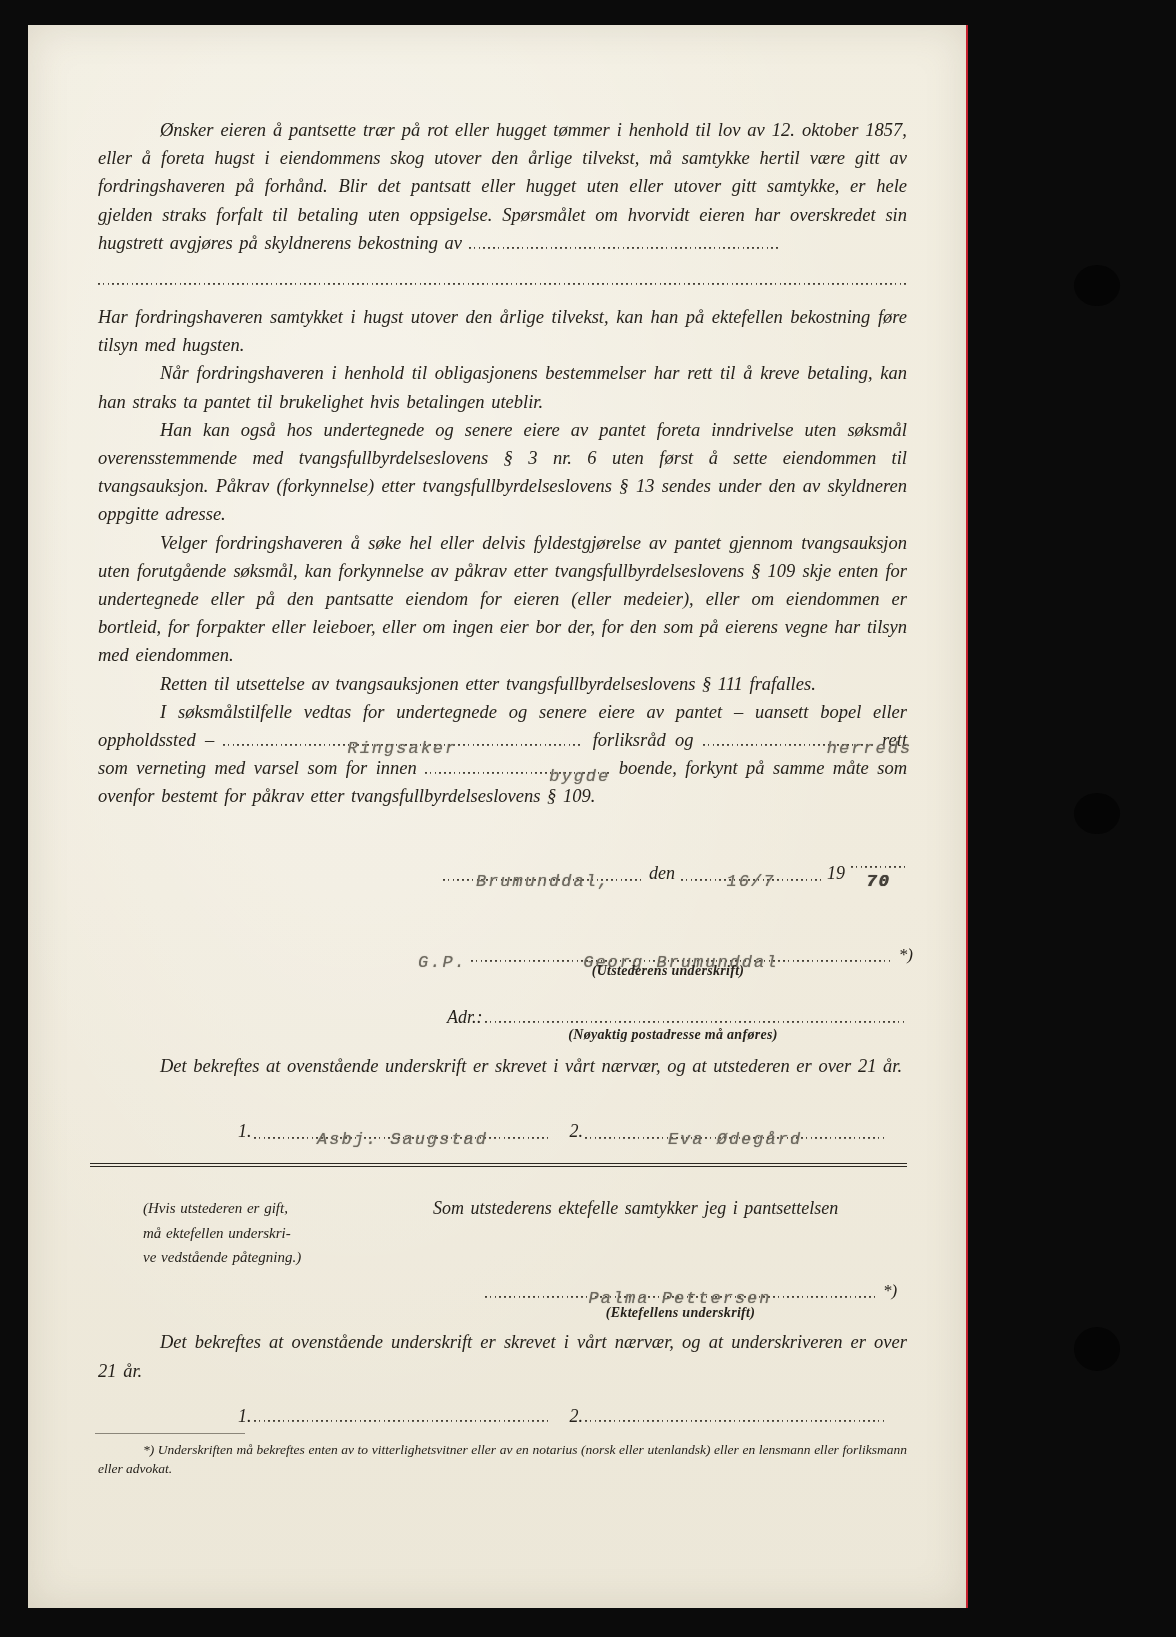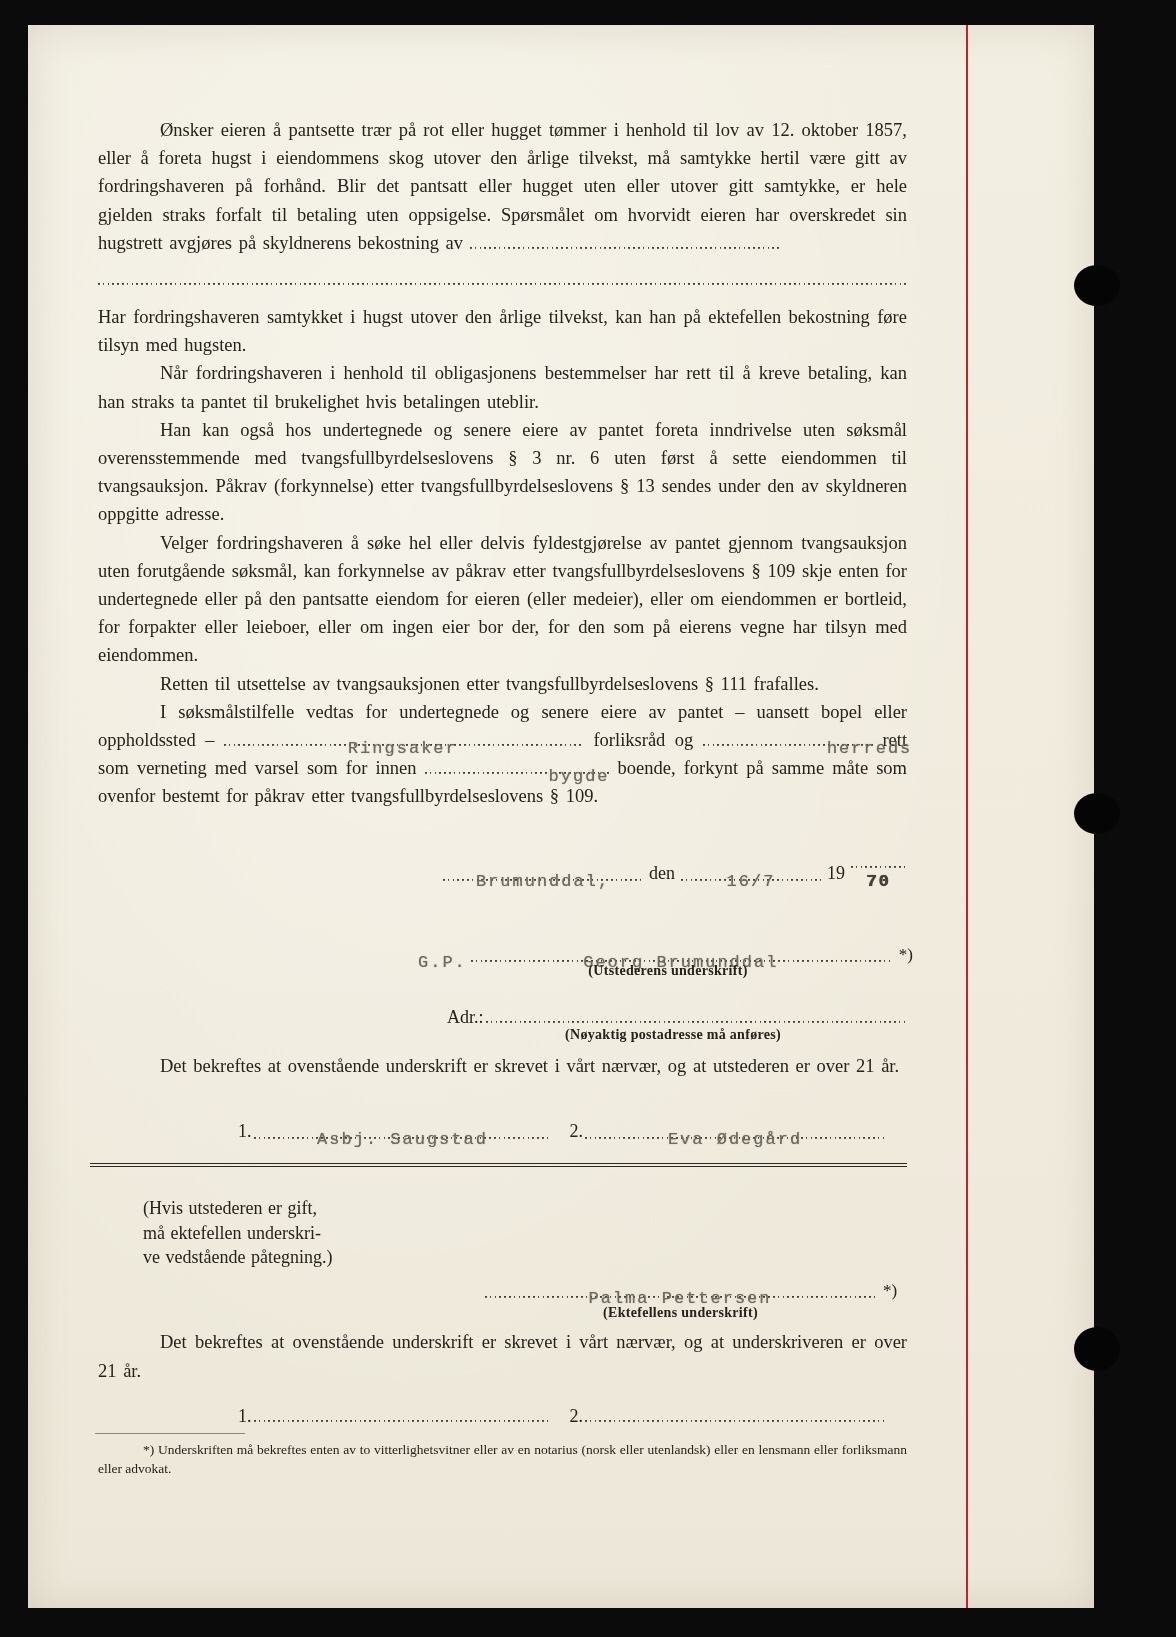--- a/index.html
+++ b/index.html
@@ -2,25 +2,26 @@
 <html><head>
 <meta charset="utf-8">
 <style>
   html,body { margin:0; padding:0; background:#070707; }
   .stage {
     position:relative; width:1176px; height:1637px;
     background:#0b0b0b; overflow:hidden;
     font-family:"Liberation Serif", serif;
   }
   .paper {
-    position:absolute; left:28px; top:25px; width:1066px; height:1583px;
+    position:absolute; left:28px; top:25px; width:938px; height:1583px;
     background:
       radial-gradient(ellipse at 35% 30%, rgba(255,255,255,0.35), rgba(255,255,255,0) 60%),
       linear-gradient(180deg, #f2eee1 0%, #f0ebdd 55%, #ece7d8 100%);
     box-shadow: inset 0 0 40px rgba(120,110,85,0.18);
+    font-style: italic;
   }
   .redline {
     position:absolute; left:938px; top:0; width:2px; height:1583px;
     background:#c5202e;
   }
   .hole {
     position:absolute; width:46px; height:41px; border-radius:50%;
     background:#050505; left:1046px;
   }
   .hole.h1 { top:240px; }
@@ -77,21 +78,21 @@
     position:absolute; left:70px; width:809px;
     font-size:18.5px; line-height:29px; color:#26221c;
     text-align:justify; text-indent:62px; word-spacing:2px; margin:0;
   }
   .divider {
     position:absolute; left:62px; top:1138px; width:817px; height:0;
     border-top:4px double #2c2822;
   }
   .spouse-note {
     position:absolute; left:115px; top:1171px; width:290px;
-    font-size:18px; line-height:24.6px; color:#26221c; word-spacing:1px;
+    font-size:15px; line-height:24.6px; color:#26221c; word-spacing:1px;
   }
   .spouse-consent {
     position:absolute; left:405px; top:1171px; width:478px;
     font-size:18px; line-height:24px; color:#26221c;
     text-align:justify; word-spacing:2px;
   }
   .fnrule {
     position:absolute; left:67px; top:1408px; width:150px; height:0;
     border-top:1.5px solid #8b867a;
   }
@@ -151,20 +152,21 @@
       <span>1.</span><span class="fill dots-pattern" style="width:298px; margin-left:2px;"><span class="typed">Asbj. Saugstad</span></span><span style="display:inline-block; width:18px;"></span><span>2.</span><span class="fill dots-pattern" style="width:300px; margin-left:2px;"><span class="typed">Eva Ødegård</span></span>
     </div>
 
     <div class="divider"></div>
 
     <div class="spouse-note">
       <div>(Hvis utstederen er gift,</div>
       <div>må ektefellen underskri-</div>
       <div>ve vedstående påtegning.)</div>
     </div>
+    <div class="spouse-consent">Som utstederens ektefelle samtykker jeg i pantsettelsen</div>
 
 
     <div class="row" style="left:457px; top:1253px;">
       <span class="fill dots-pattern" style="width:390px"><span class="typed">Palma Pettersen</span></span><span class="mark">*)</span>
     </div>
     <div class="caption" style="left:485px; top:1279px; width:335px;">(Ektefellens underskrift)</div>
 
     <p class="attest" style="top:1303px;">Det bekreftes at ovenstående underskrift er skrevet i vårt nærvær, og at underskriveren er over 21 år.</p>
 
     <div class="row" style="left:210px; top:1377px;">

